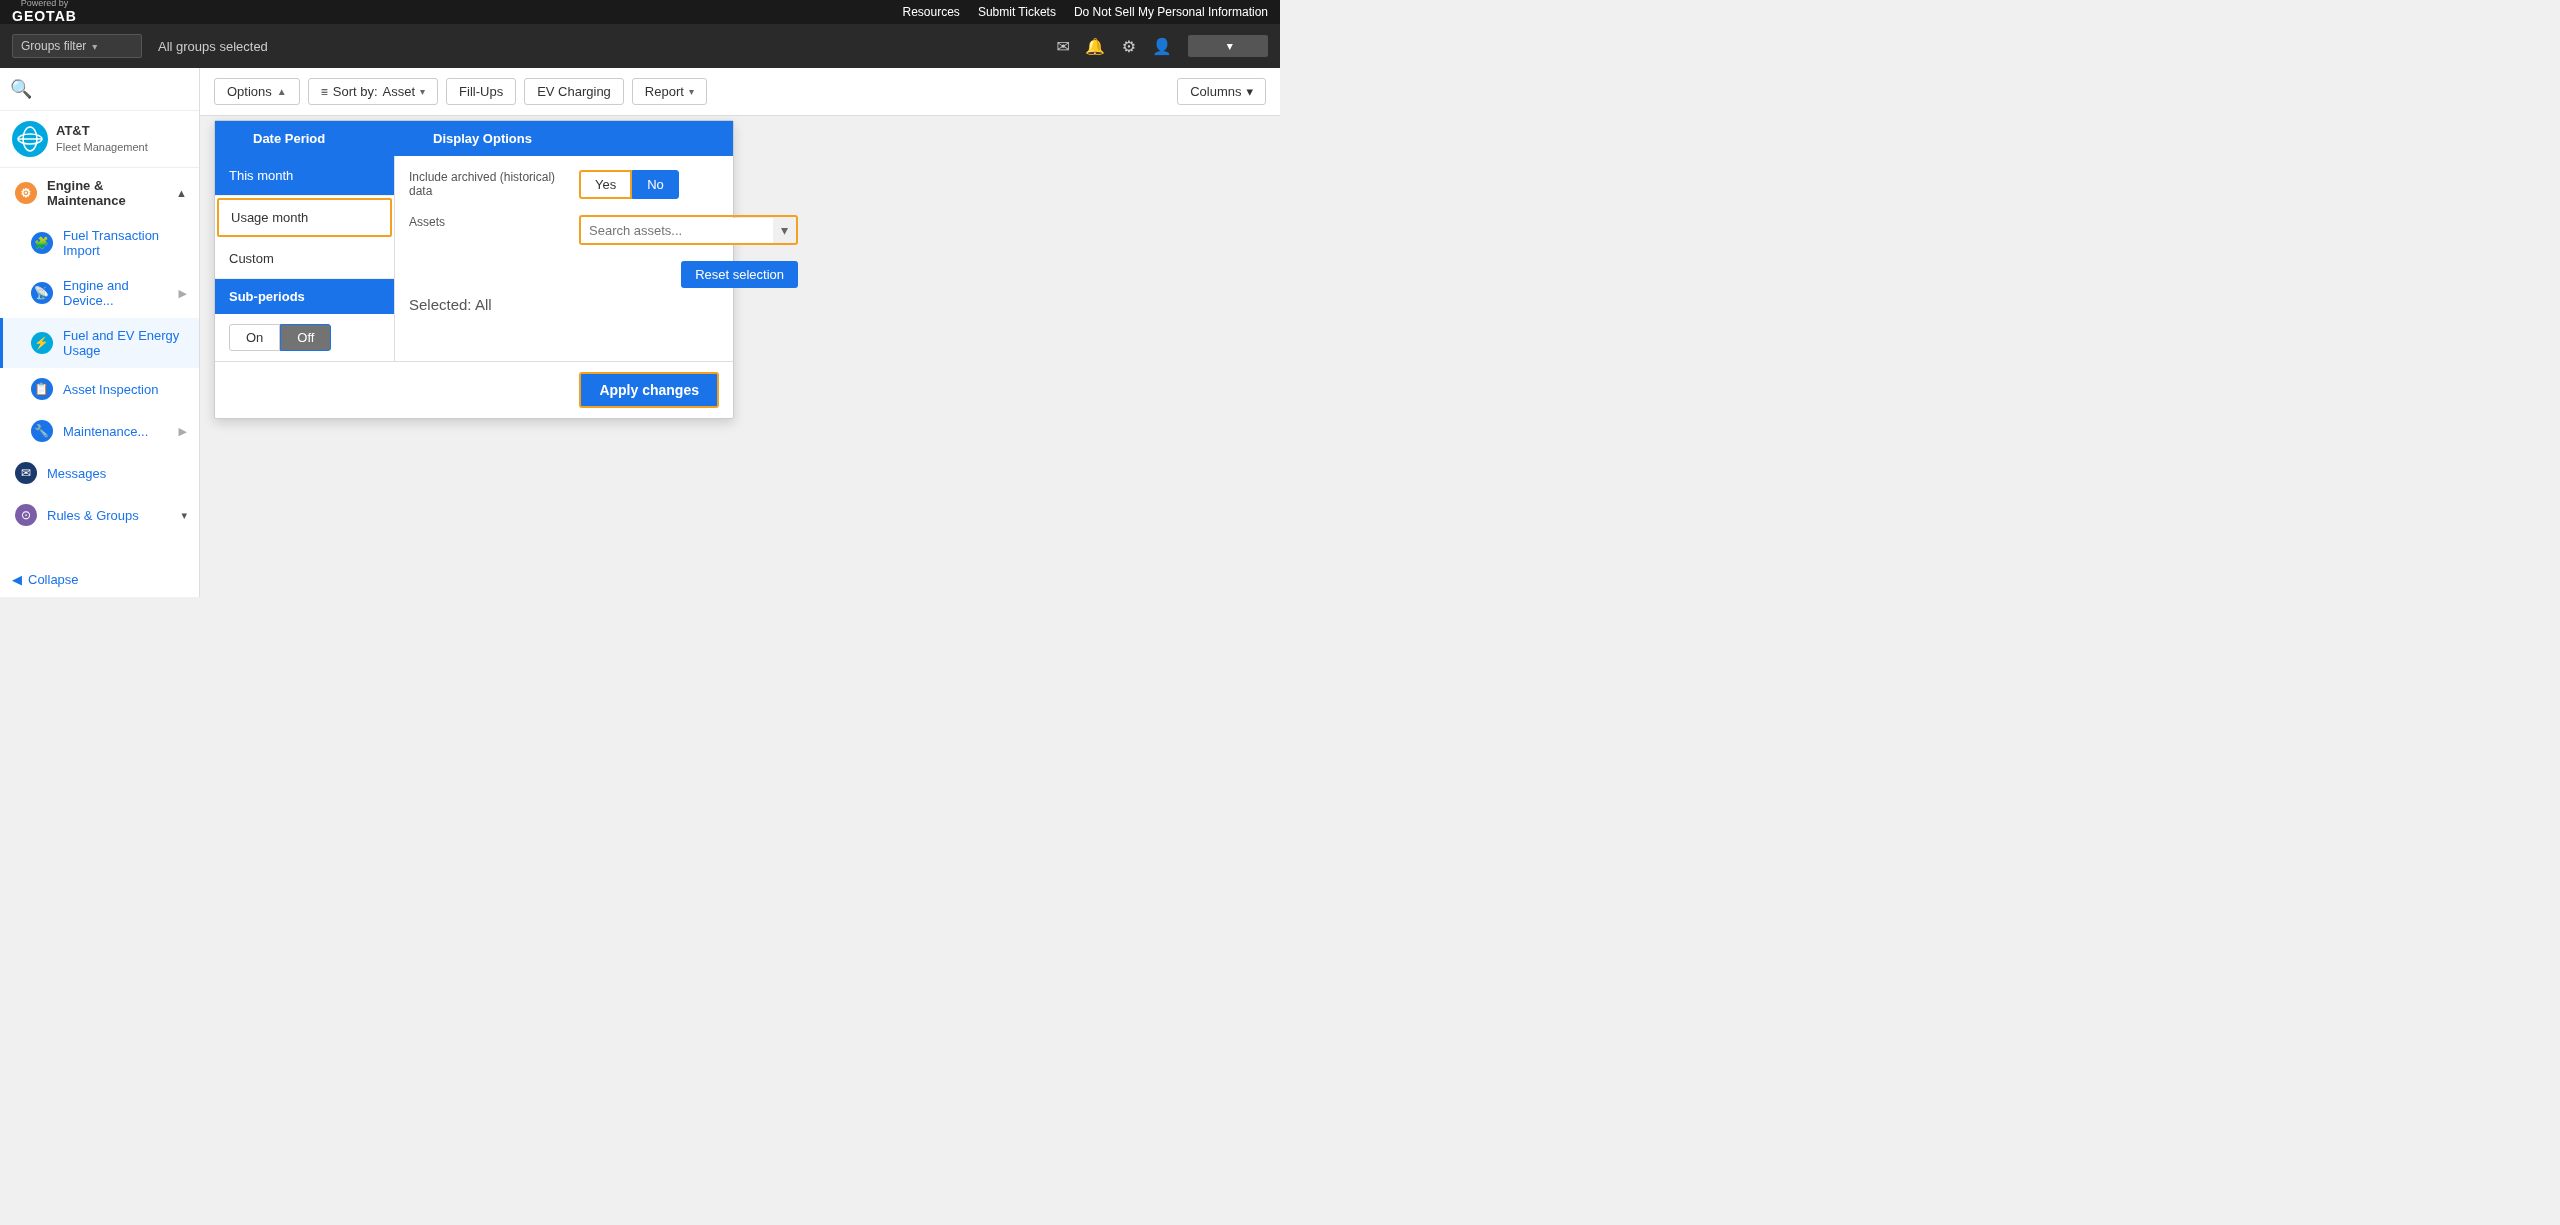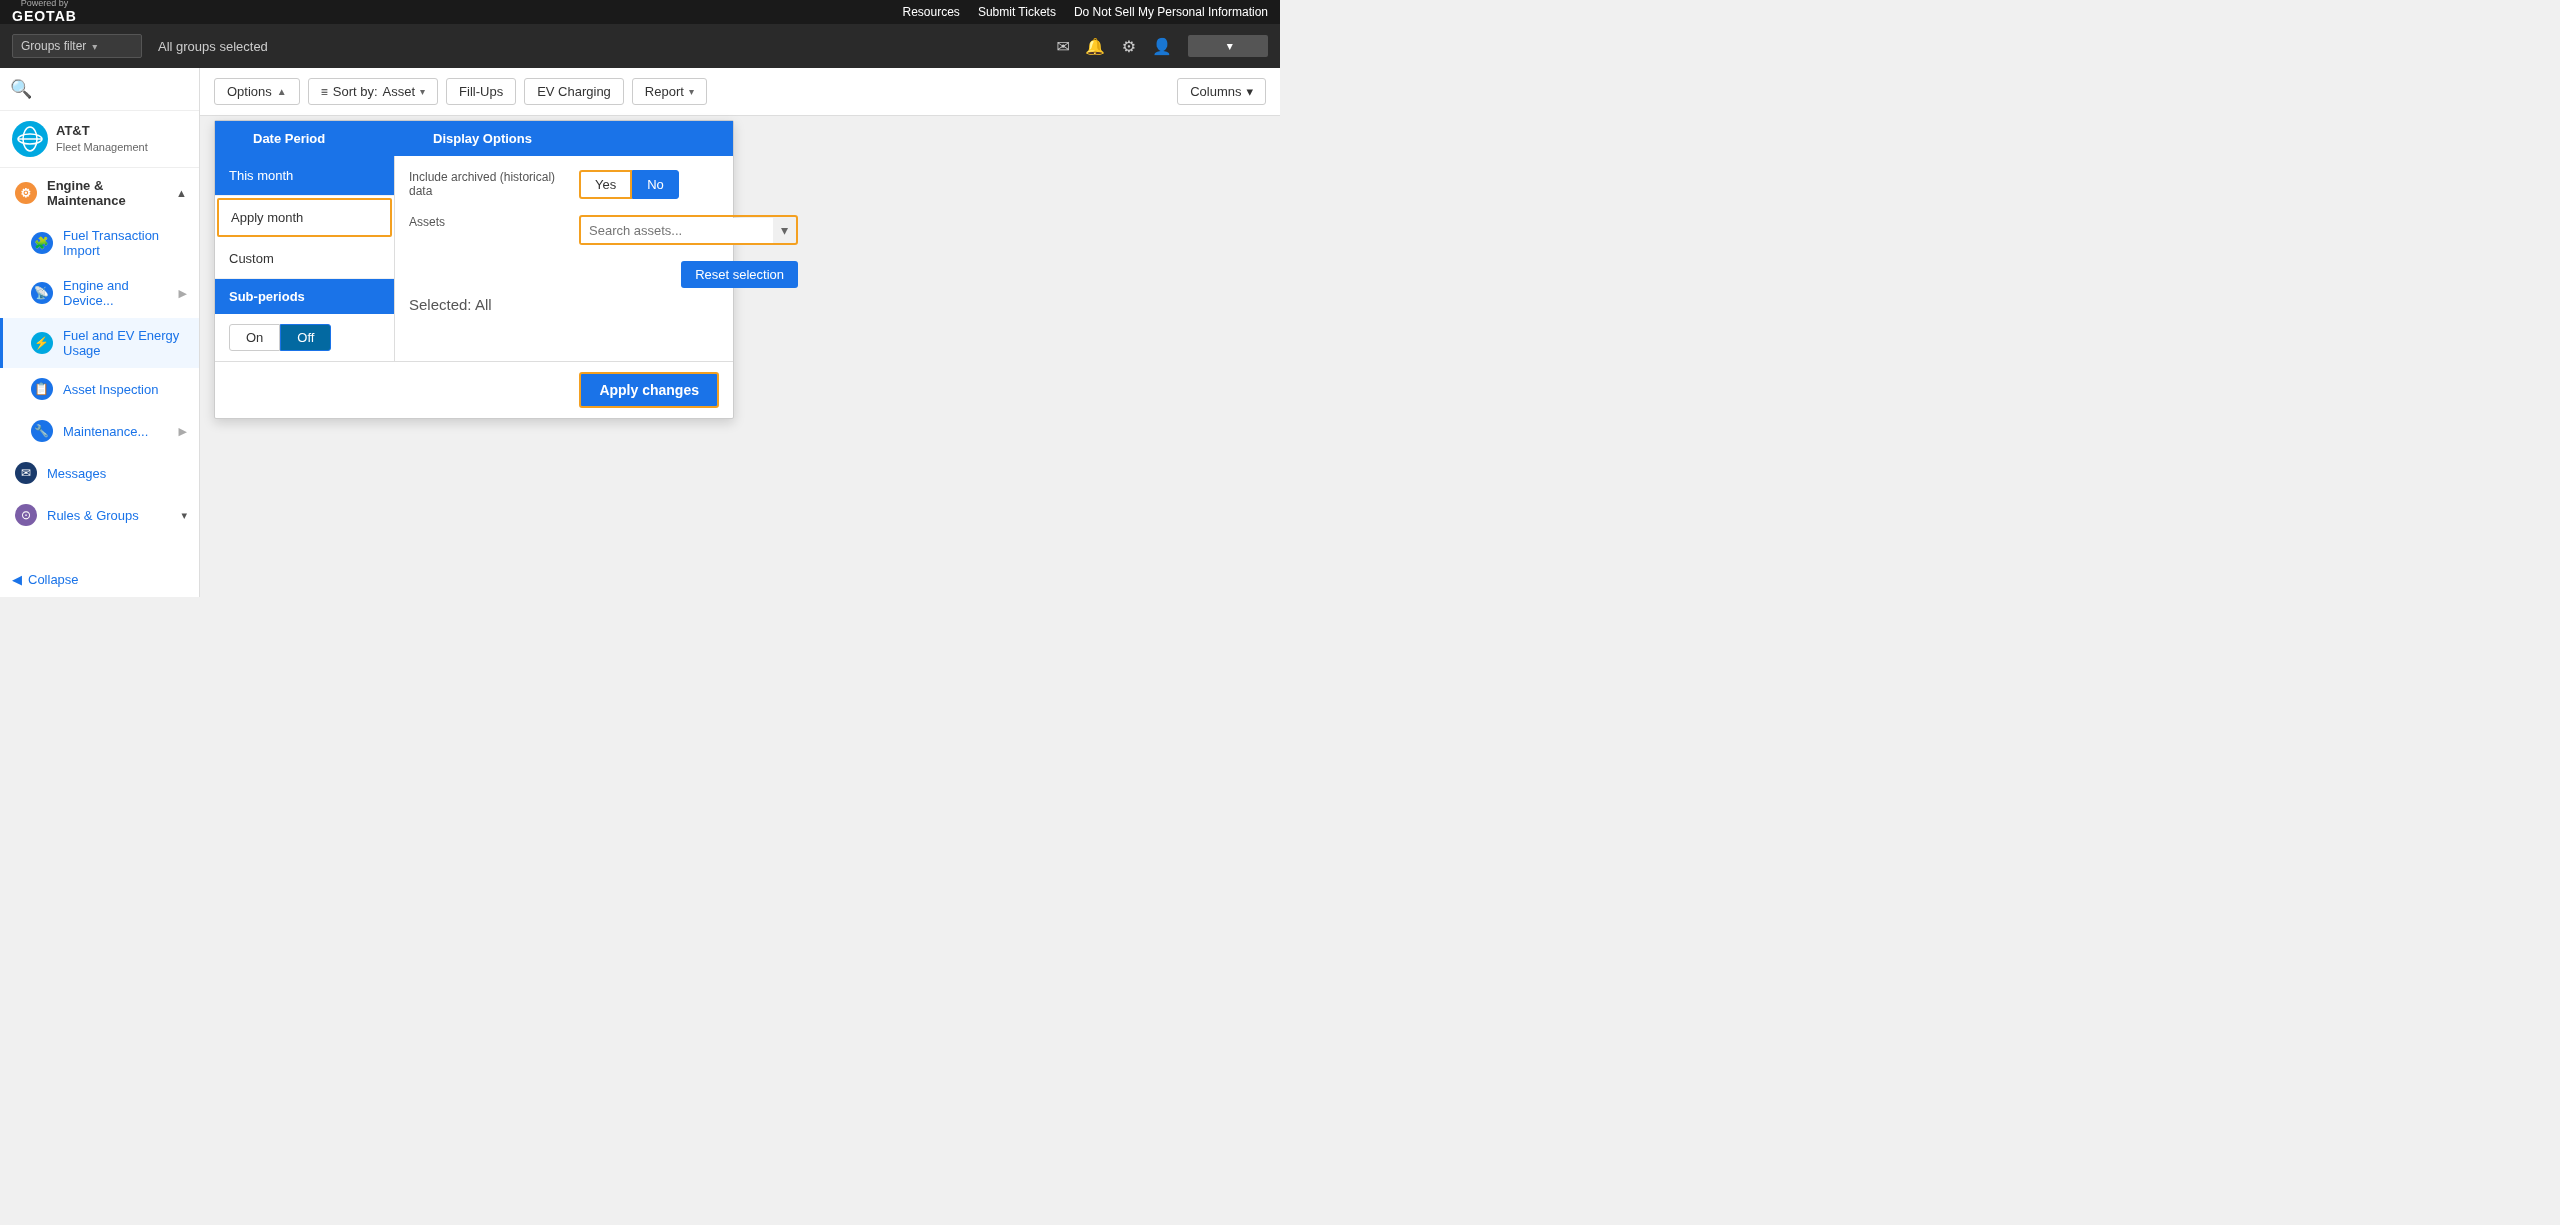--- a/index.html
+++ b/index.html
@@ -252,21 +252,21 @@
     }
     .toggle-btn {
       padding: 5px 16px;
       font-size: 13px;
       cursor: pointer;
       border: 1px solid #ccc;
       background: white;
       color: #333;
     }
     .toggle-btn.active {
-      background: #0369a1;
+      background: #737373;
       color: white;
       border-color: #1a73e8;
     }
     .toggle-btn:first-child { border-radius: 3px 0 0 3px; }
     .toggle-btn:last-child { border-radius: 0 3px 3px 0; }
 
     .display-options-col {
       flex: 1;
       padding: 14px;
     }
@@ -498,21 +498,21 @@
         <div class="panel-header-cell">Display Options</div>
       </div>
 
       <div class="panel-body">
 
         <div class="date-period-col">
           <div class="date-option highlighted">
             <span>This month</span>
           </div>
           <div class="date-option selected">
-            <span>Apply month</span>
+            <span>Usage month</span>
           </div>
           <div class="date-option">
             <span>Custom</span>
           </div>
           <div class="sub-periods-header">Sub-periods</div>
           <div class="sub-periods-toggle">
             <button class="toggle-btn">
               <span>On</span>
             </button>
             <button class="toggle-btn active">

